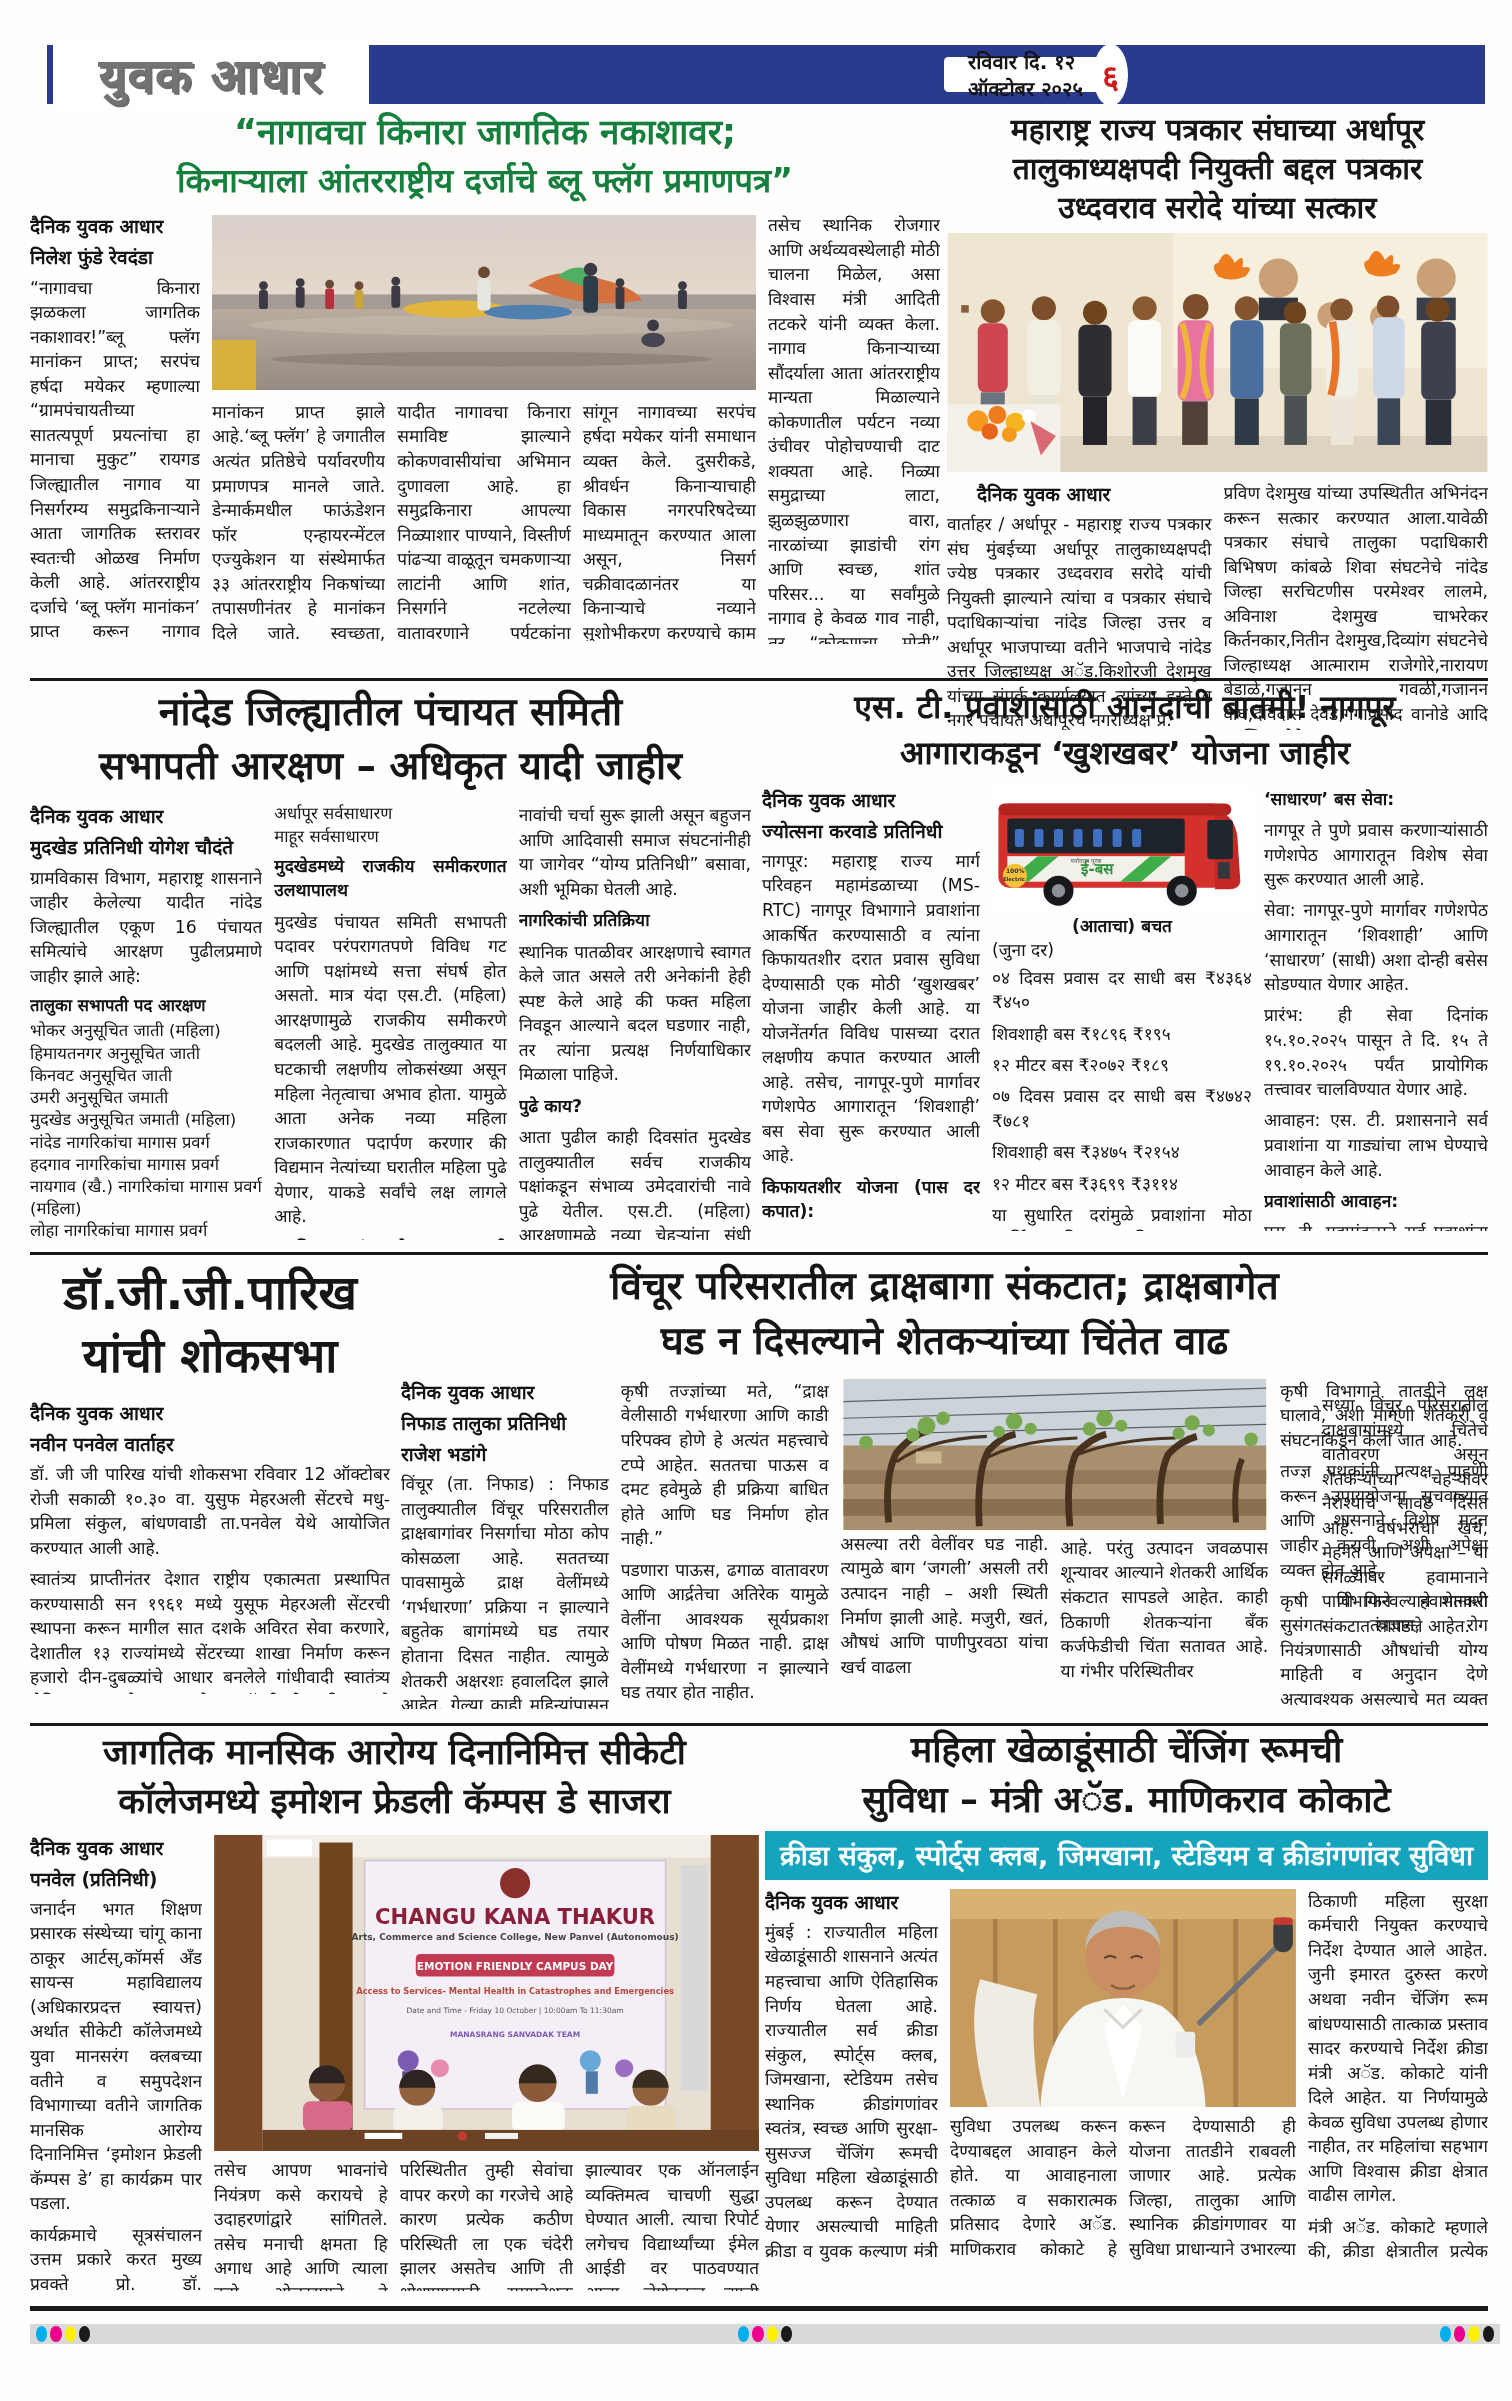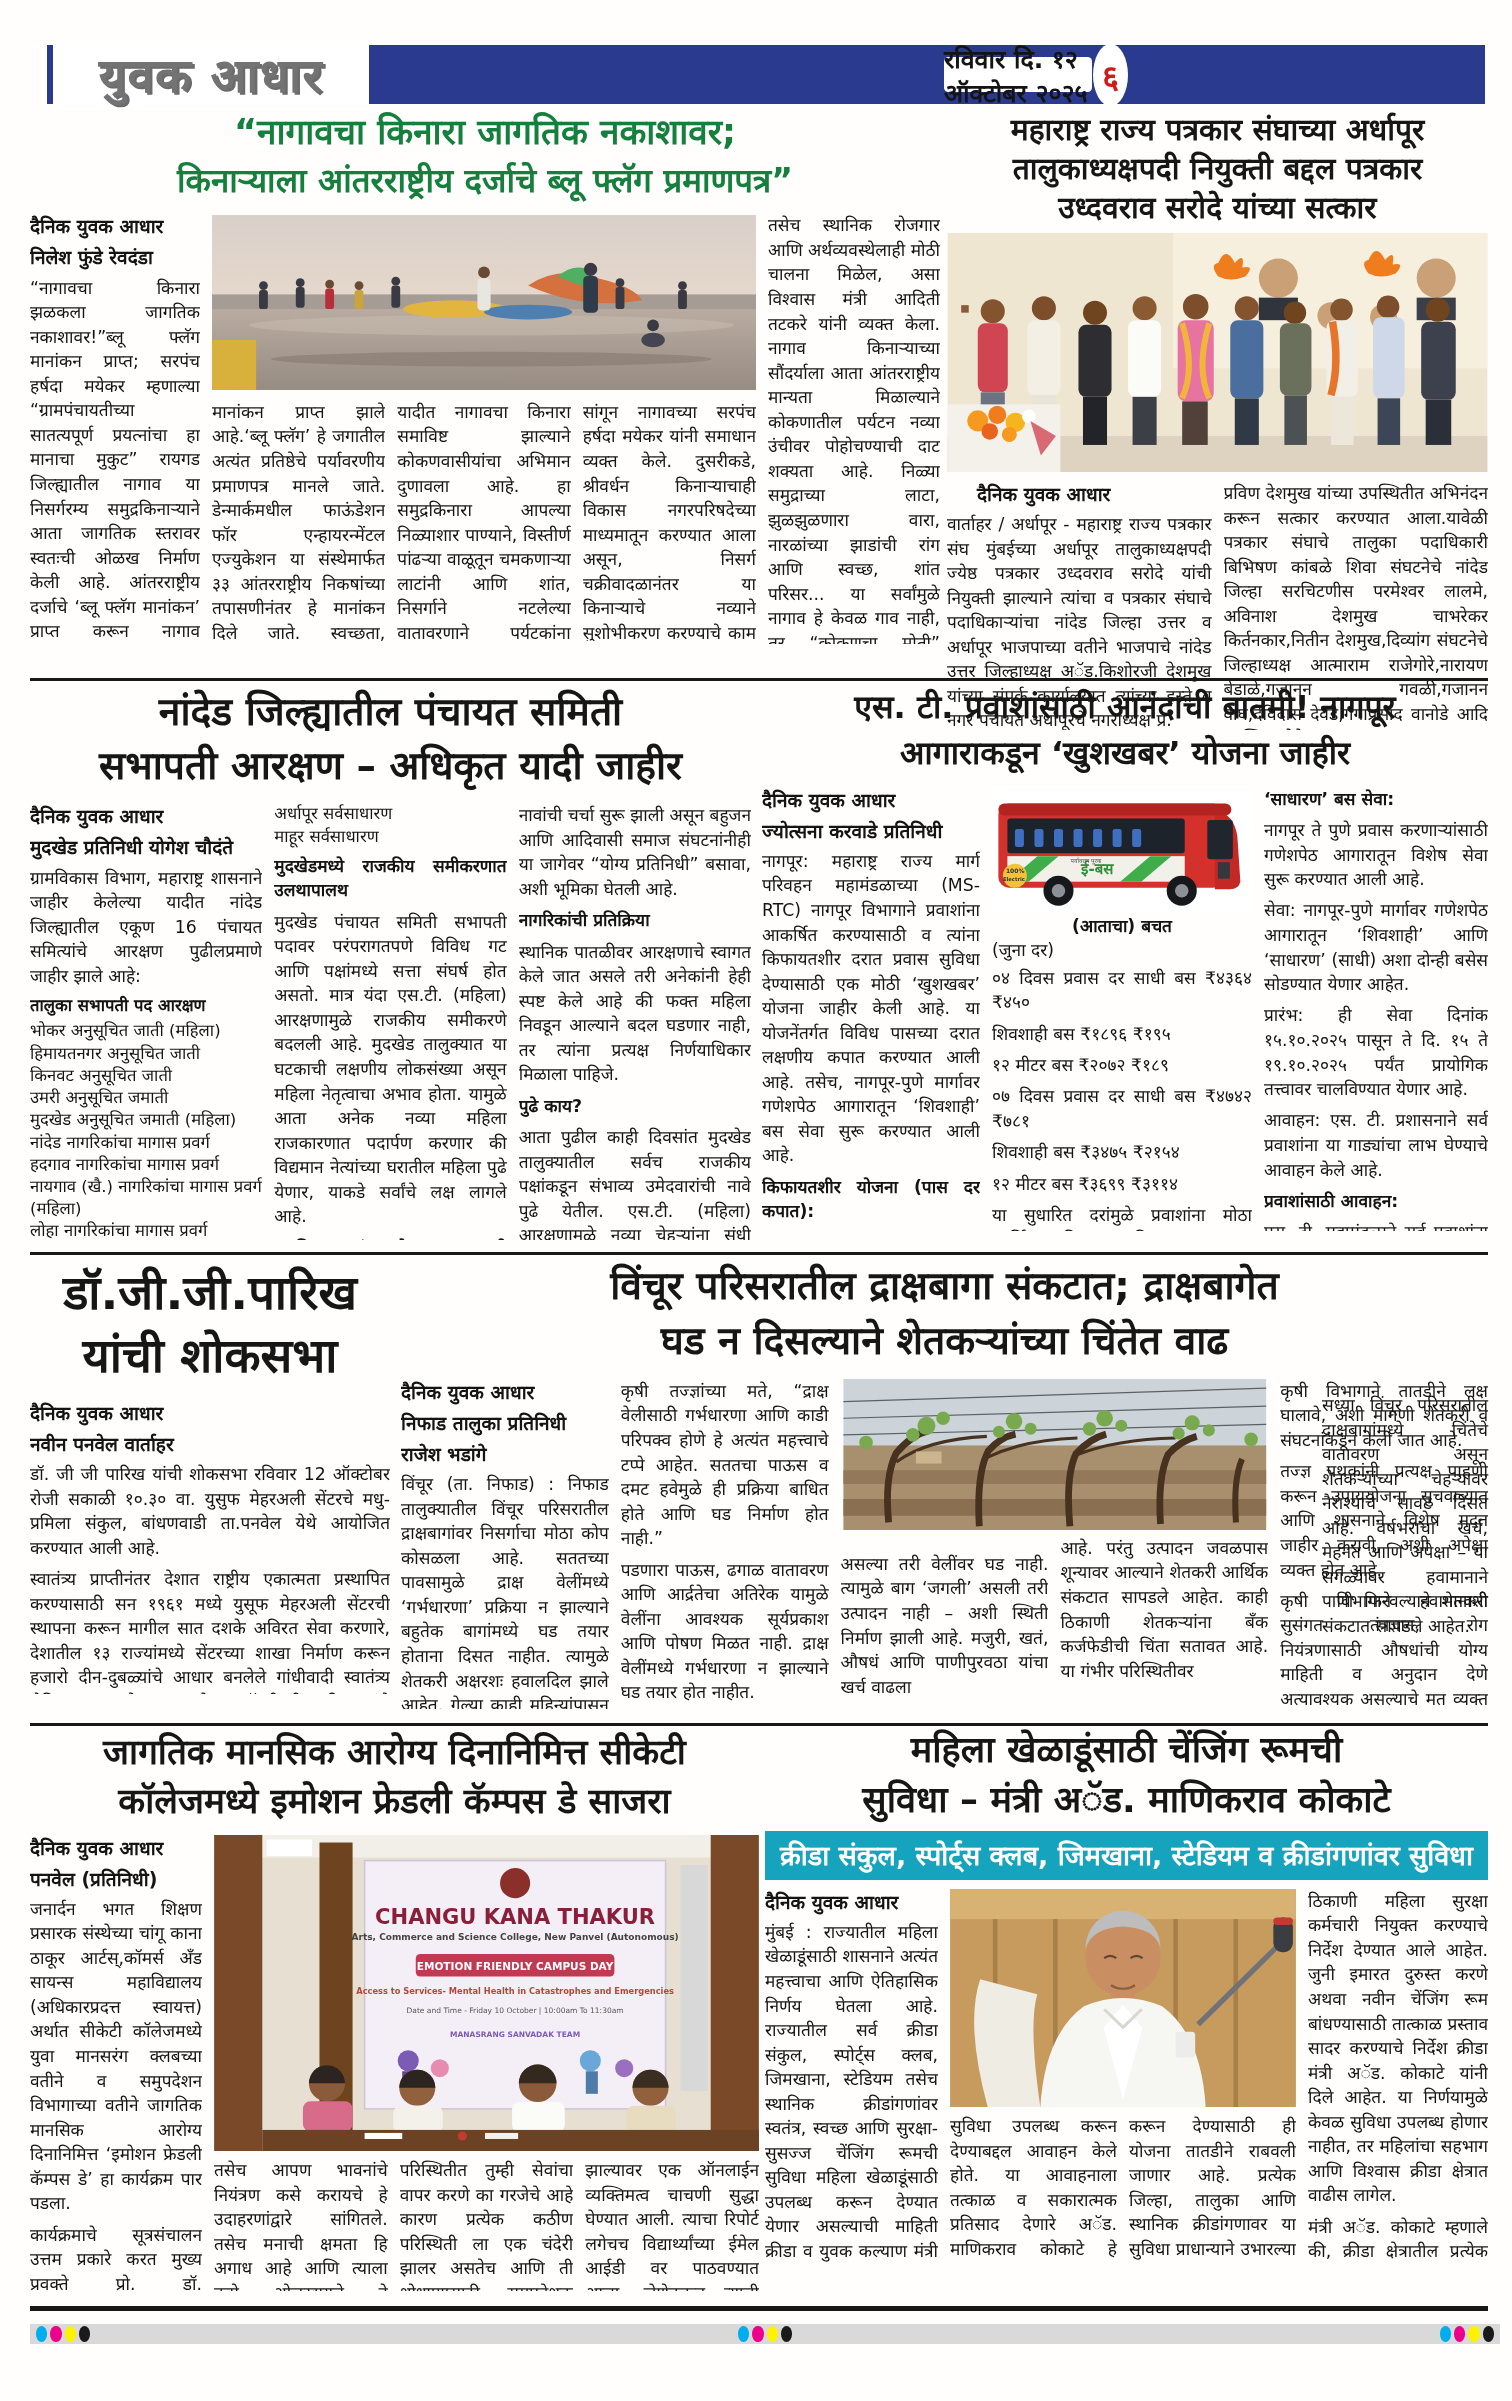--- a/index.html
+++ b/index.html
@@ -15,22 +15,22 @@
   .c{overflow:hidden;}
   .rule{position:absolute;background:#181818;}
   .ph{display:block;width:100%;height:auto;}
   .tealband{background:#16a3bd;color:#ffffff;font-weight:700;font-size:27px;
             text-align:center;padding:6.8px 3px;line-height:1.3;}
   .list-line{font-size:16.6px;line-height:1.34;margin:0;}
   .mast-bar{background:#2a3b8f;}
   .mast-white{background:#ffffff;}
   .mast-title{font-weight:700;font-size:47px;color:#737373;line-height:1.0;
               text-shadow:2.3px 2.3px 0 #6b6b6b;letter-spacing:1.5px;}
-  .datebox{background:#ffffff;border-radius:4.5px;font-weight:700;font-size:25px;
-           display:flex;align-items:center;justify-content:center;}
+  .datebox{background:#ffffff;border-radius:4.5px;font-weight:700;font-size:20px;
+           display:flex;align-items:center;justify-content:center;padding-left:24px;}
   .pgoval{background:#ffffff;border-radius:50%;display:flex;align-items:center;justify-content:center;
           font-weight:700;font-size:32px;color:#d11a1a;}
   .regbar{background:#d9d9d9;display:flex;align-items:center;justify-content:space-between;padding:0 6px;}
   .regdots{display:flex;gap:3px;}
   .dot{width:11.3px;height:16px;border-radius:50%;}
   .caption{font-size:17.3px;font-weight:700;text-align:center;margin:3px 0 1.5px;}
 </style>
 </head>
 <body>
 
@@ -358,21 +358,21 @@
               <circle cx="326" cy="66" r="9"></circle>
             <circle cx="462" cy="58" r="10"></circle>
               <circle cx="484" cy="68" r="8"></circle>
               <circle cx="444" cy="72" r="8"></circle>
             <circle cx="540" cy="80" r="9"></circle>
               <circle cx="30" cy="84" r="9"></circle>
           </g>
           <rect x="96" y="96" width="34" height="16" fill="#cbb58e"></rect>
         </svg>
       </div>
-      <div class="c" style="grid-column:3;grid-row:2;padding-top:22px;">
+      <div class="c" style="grid-column:3;grid-row:2;padding-top:2px;">
         <p class="p">असल्या तरी वेलींवर घड नाही. त्यामुळे बाग ‘जगली’ असली तरी उत्पादन नाही – अशी स्थिती निर्माण झाली आहे. मजुरी, खतं, औषधं आणि पाणीपुरवठा यांचा खर्च वाढला</p>
       </div>
       <div class="c" style="grid-column:4;grid-row:2;padding-top:6px;">
         <p class="p">आहे. परंतु उत्पादन जवळपास शून्यावर आल्याने शेतकरी आर्थिक संकटात सापडले आहेत. काही ठिकाणी शेतकऱ्यांना बँक कर्जफेडीची चिंता सतावत आहे. या गंभीर परिस्थितीवर</p>
       </div>
       <div class="c" style="grid-column:5;grid-row:1/3;">
         <p class="p">कृषी विभागाने तातडीने लक्ष घालावे, अशी मागणी शेतकरी व संघटनांकडून केली जात आहे.</p>
         <p class="p">तज्ज्ञ पथकांनी प्रत्यक्ष पाहणी करून उपाययोजना सुचवाव्यात आणि शासनाने विशेष मदत जाहीर करावी, अशी अपेक्षा व्यक्त होत आहे.</p>
         <p class="p">कृषी विभागाने हवामानाशी सुसंगत तंत्रज्ञान, रोग नियंत्रणासाठी औषधांची योग्य माहिती व अनुदान देणे अत्यावश्यक असल्याचे मत व्यक्त होत आहे.</p>
 

